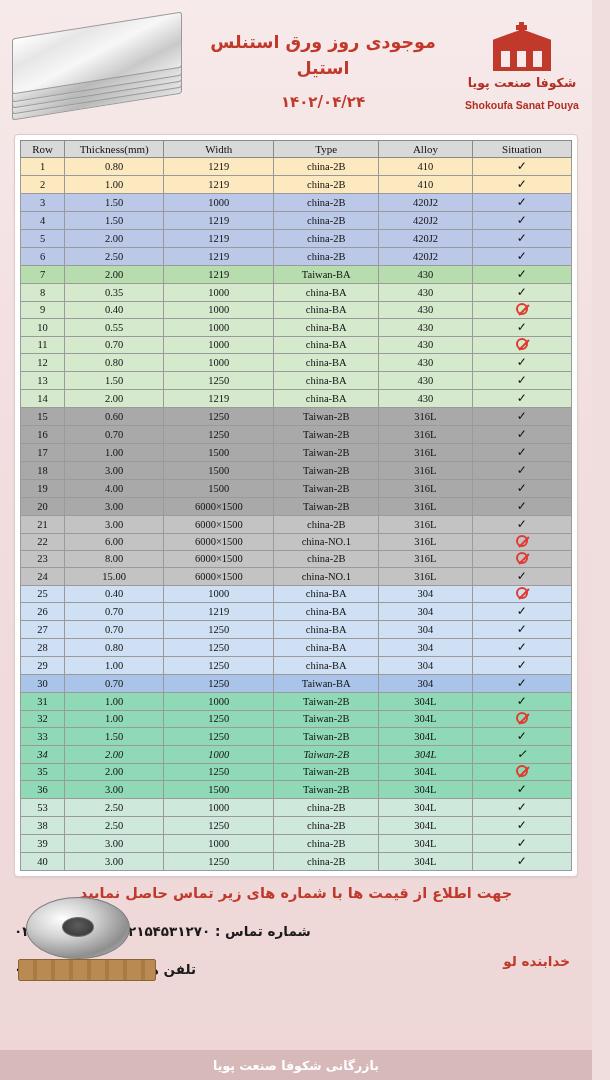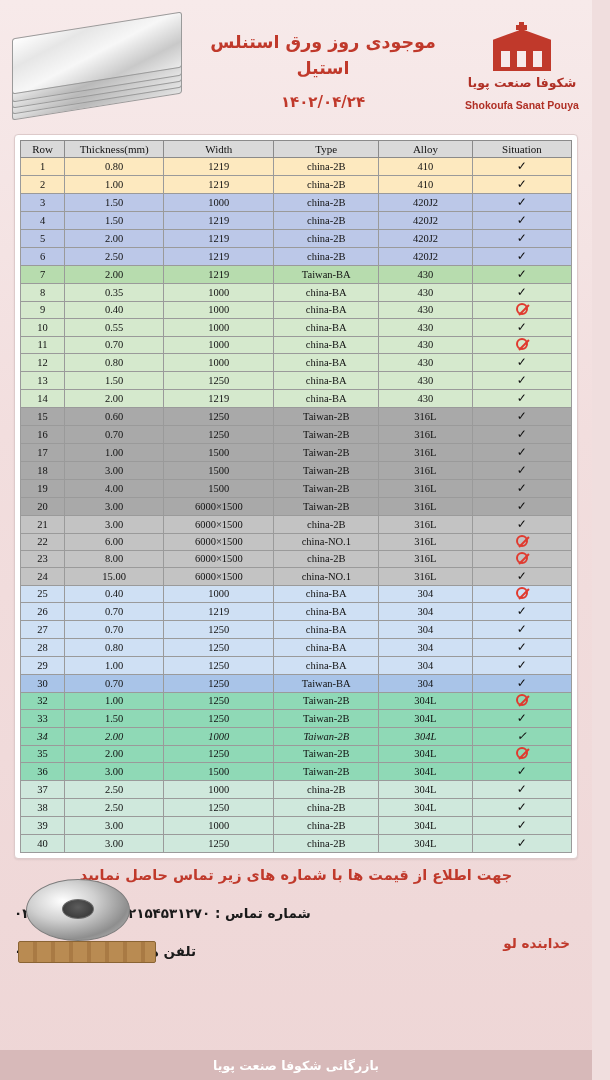--- a/index.html
+++ b/index.html
@@ -494,20 +494,28 @@
           </tr>
           <tr style="background: rgb(169, 196, 232);">
             <td>30</td>
             <td>0.70</td>
             <td>1250</td>
             <td>Taiwan-BA</td>
             <td>304</td>
             <td><span class="ok">✓</span></td>
           </tr>
           <tr style="background: rgb(143, 217, 182);">
+            <td>31</td>
+            <td>1.00</td>
+            <td>1000</td>
+            <td>Taiwan-2B</td>
+            <td>304L</td>
+            <td><span class="ok">✓</span></td>
+          </tr>
+          <tr style="background: rgb(143, 217, 182);">
             <td>32</td>
             <td>1.00</td>
             <td>1250</td>
             <td>Taiwan-2B</td>
             <td>304L</td>
             <td><span class="no"></span></td>
           </tr>
           <tr style="background: rgb(143, 217, 182);">
             <td>33</td>
             <td>1.50</td>
@@ -534,21 +542,21 @@
           </tr>
           <tr style="background: rgb(143, 217, 182);">
             <td>36</td>
             <td>3.00</td>
             <td>1500</td>
             <td>Taiwan-2B</td>
             <td>304L</td>
             <td><span class="ok">✓</span></td>
           </tr>
           <tr style="background: rgb(207, 232, 220);">
-            <td>37</td>
+            <td>53</td>
             <td>2.50</td>
             <td>1000</td>
             <td>china-2B</td>
             <td>304L</td>
             <td><span class="ok">✓</span></td>
           </tr>
           <tr style="background: rgb(207, 232, 220);">
             <td>38</td>
             <td>2.50</td>
             <td>1250</td>

